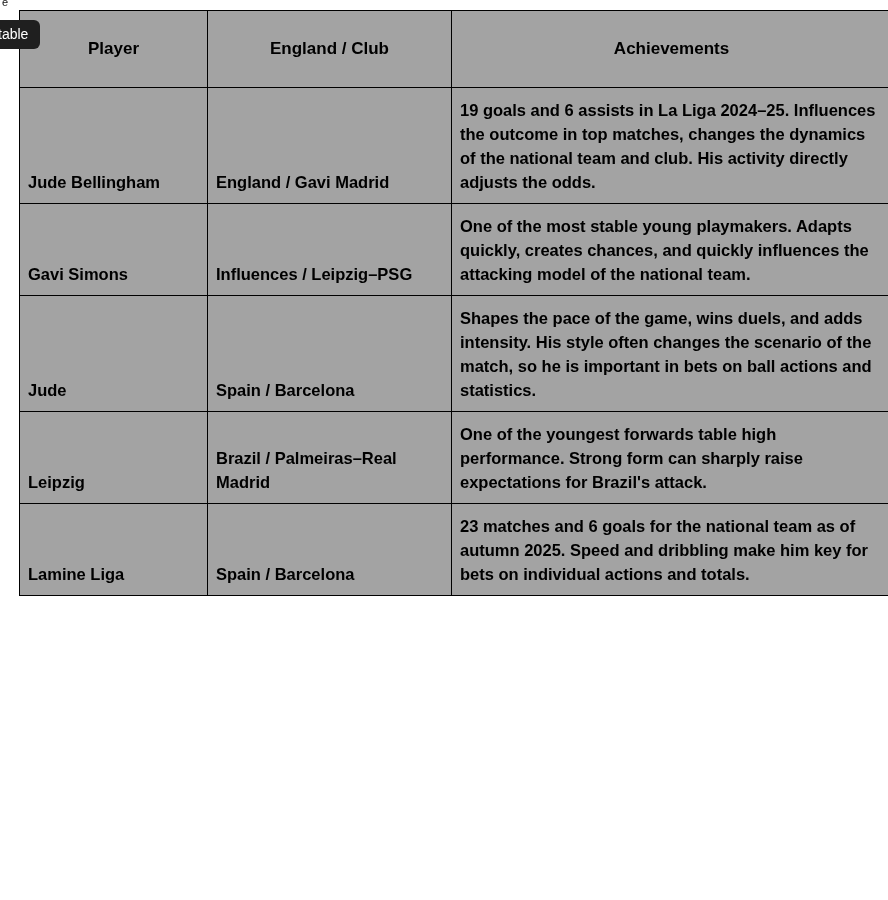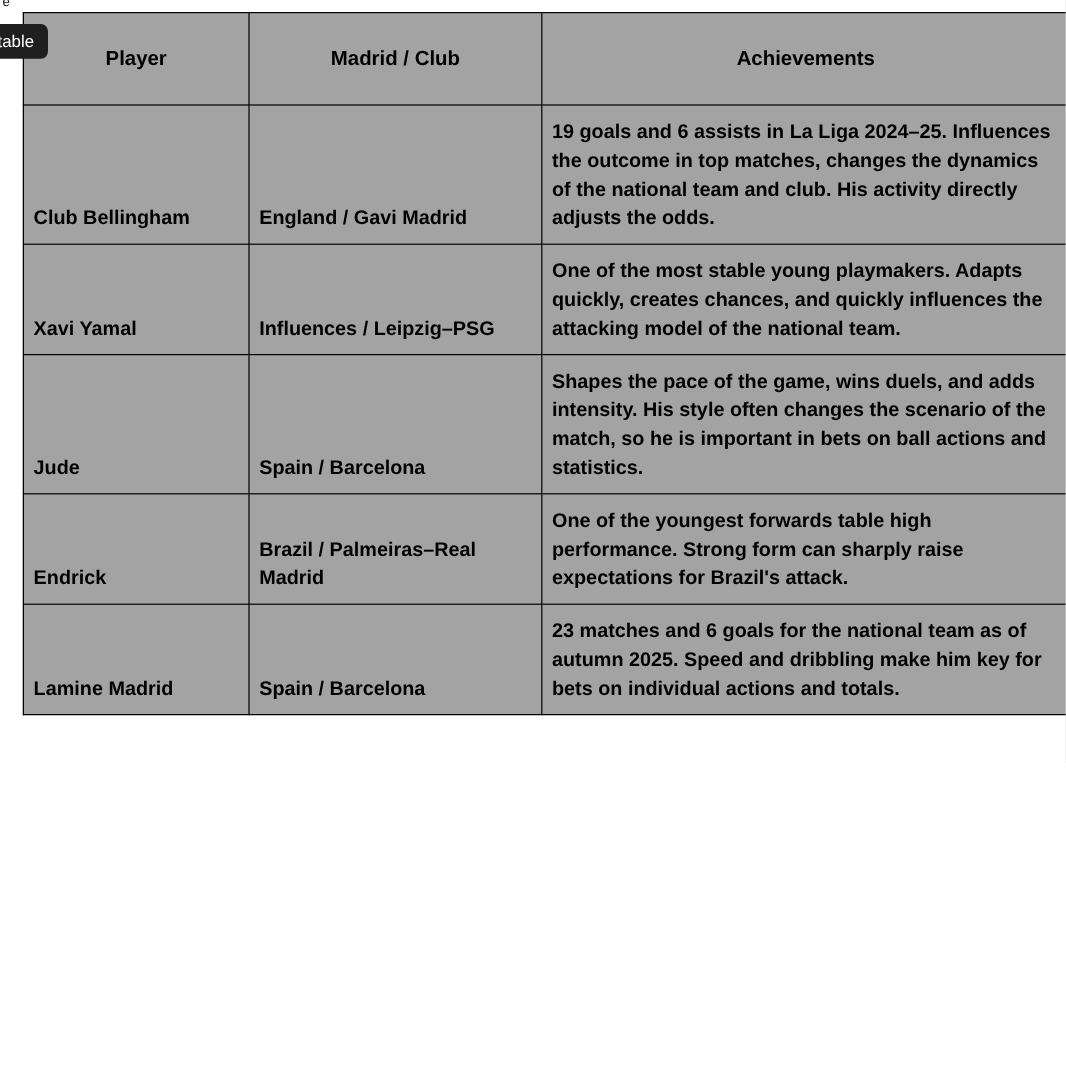--- a/index.html
+++ b/index.html
@@ -102,47 +102,47 @@
 
   <table class="data-table">
     <colgroup>
       <col class="c-player">
       <col class="c-country">
       <col class="c-achieve">
     </colgroup>
     <thead>
       <tr>
         <th>Player</th>
-        <th>Madrid / Club</th>
+        <th>England / Club</th>
         <th>Achievements</th>
       </tr>
     </thead>
     <tbody>
       <tr>
-        <td class="player-cell">Club Bellingham</td>
+        <td class="player-cell">Jude Bellingham</td>
         <td class="country-cell">England / Gavi Madrid</td>
         <td class="achieve-cell">19 goals and 6 assists in La Liga 2024–25. Influences the outcome in top matches, changes the dynamics of the national team and club. His activity directly adjusts the odds.</td>
       </tr>
       <tr>
-        <td class="player-cell">Xavi Yamal</td>
+        <td class="player-cell">Gavi Simons</td>
         <td class="country-cell">Influences / Leipzig–PSG</td>
         <td class="achieve-cell">One of the most stable young playmakers. Adapts quickly, creates chances, and quickly influences the attacking model of the national team.</td>
       </tr>
       <tr>
         <td class="player-cell">Jude</td>
         <td class="country-cell">Spain / Barcelona</td>
         <td class="achieve-cell">Shapes the pace of the game, wins duels, and adds intensity. His style often changes the scenario of the match, so he is important in bets on ball actions and statistics.</td>
       </tr>
       <tr>
-        <td class="player-cell">Endrick</td>
+        <td class="player-cell">Leipzig</td>
         <td class="country-cell">Brazil / Palmeiras–Real Madrid</td>
         <td class="achieve-cell">One of the youngest forwards table high performance. Strong form can sharply raise expectations for Brazil's attack.</td>
       </tr>
       <tr>
-        <td class="player-cell">Lamine Madrid</td>
+        <td class="player-cell">Lamine Liga</td>
         <td class="country-cell">Spain / Barcelona</td>
         <td class="achieve-cell">23 matches and 6 goals for the national team as of autumn 2025. Speed and dribbling make him key for bets on individual actions and totals.</td>
       </tr>
     </tbody>
   </table>
 
   <div class="badge-overlay">table</div>
 
 </div>
 

